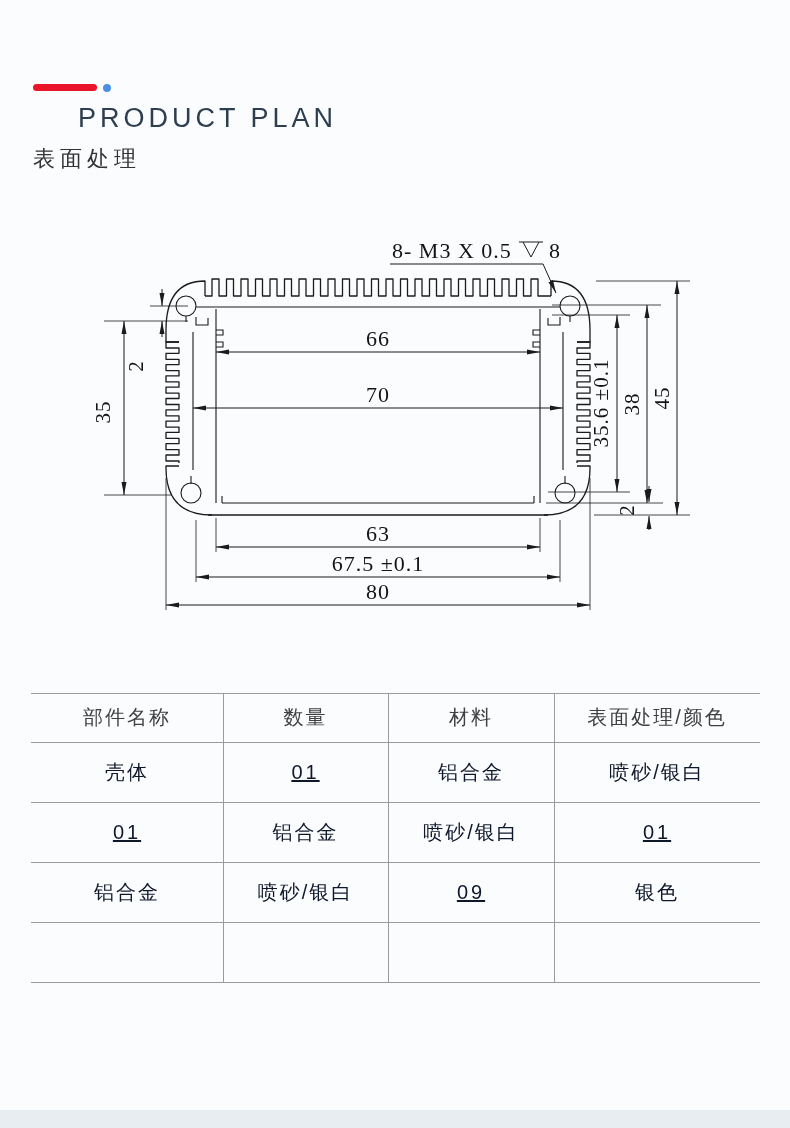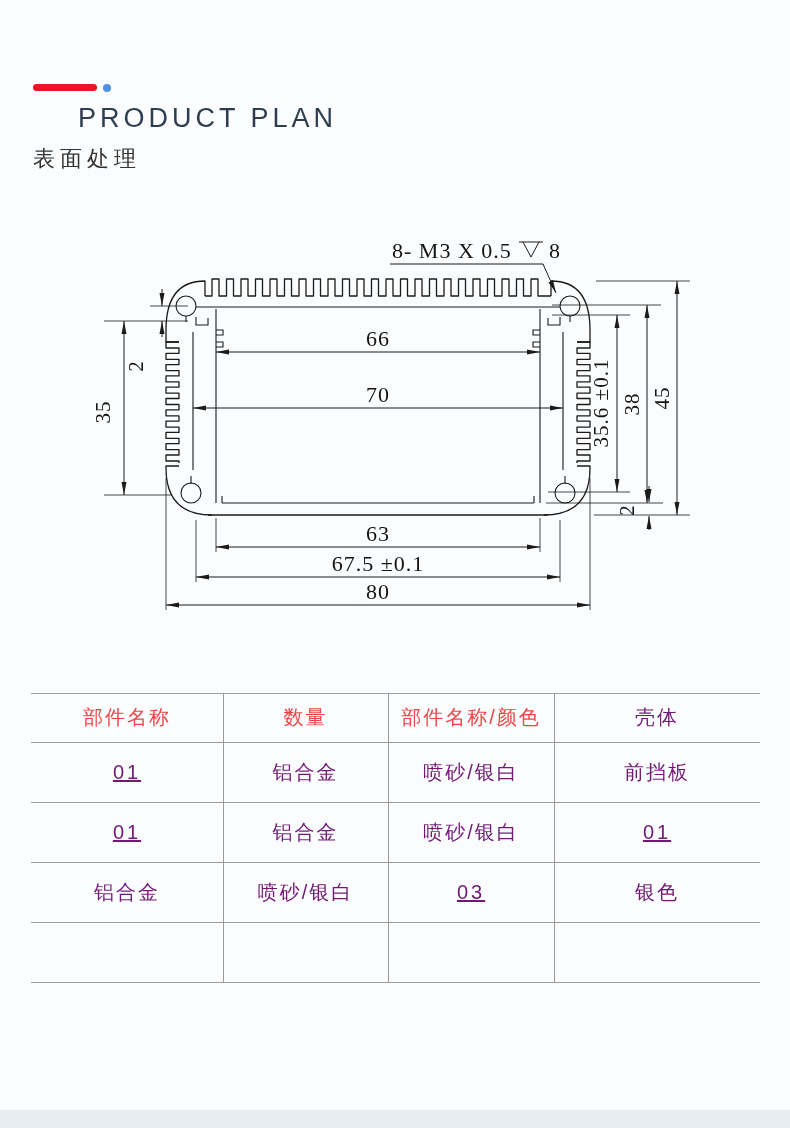--- a/index.html
+++ b/index.html
@@ -21,22 +21,22 @@
   .ext{stroke:#1b1b1b;stroke-width:0.8;fill:none;}
   .dimtext{font-family:"Liberation Serif", serif;font-size:22px;fill:#141414;letter-spacing:1px;}
   .dimtext.small{font-size:21px;}
   .ann{font-family:"Liberation Serif", serif;font-size:22px;fill:#141414;letter-spacing:1px;}
 
   
   .parts-table{left:31px;top:693px;width:729px;height:289px;
      display:grid;grid-template-columns:192px 165px 166px 206px;
      grid-template-rows:49px 60px 60px 60px 60px;}
   .cell{display:flex;align-items:center;justify-content:center;
-     font-size:20px;color:#701a75;letter-spacing:2px;}
-  .cell.head{color:#ef4444;}
+     font-size:20px;color:#0f172a;letter-spacing:2px;}
+  .cell.head{color:#404040;}
   .cell.num{letter-spacing:3px;text-decoration:underline;}
   .tline{position:absolute;background:#9b9b9b;}
   .hline{left:0;width:729px;height:1px;}
   .vline{top:0;width:1px;height:289px;}
 
   .footer-strip{left:0;top:1110px;width:790px;height:18px;}
 </style>
 </head>
 <body>
 
@@ -141,37 +141,37 @@
     </g>
     <text class="ann" x="549" y="258">8</text>
     <line class="dim" x1="390" y1="264" x2="543" y2="264"></line>
     <line class="dim" x1="543" y1="264" x2="556" y2="293" marker-end="url(#arr)"></line>
   </g>
 </svg>
 
 <div class="abs parts-table">
   <div class="cell head">部件名称</div>
   <div class="cell head">数量</div>
-  <div class="cell head">部件名称/颜色</div>
+  <div class="cell head">材料</div>
+  <div class="cell head">表面处理/颜色</div>
 
   <div class="cell">壳体</div>
-  <div class="cell num">01</div>
-  <div class="cell">铝合金</div>
-  <div class="cell">喷砂/银白</div>
-
-  <div class="cell">前挡板</div>
   <div class="cell num">01</div>
   <div class="cell">铝合金</div>
   <div class="cell">喷砂/银白</div>
 
   <div class="cell num">01</div>
   <div class="cell">铝合金</div>
   <div class="cell">喷砂/银白</div>
 
-  <div class="cell num">03</div>
+  <div class="cell num">01</div>
+  <div class="cell">铝合金</div>
+  <div class="cell">喷砂/银白</div>
+
+  <div class="cell num">09</div>
   <div class="cell">银色</div>
 
   <div class="tline hline" style="top:0"></div>
   <div class="tline hline" style="top:49px"></div>
   <div class="tline hline" style="top:109px"></div>
   <div class="tline hline" style="top:169px"></div>
   <div class="tline hline" style="top:229px"></div>
   <div class="tline hline" style="top:289px"></div>
   <div class="tline vline" style="left:192px"></div>
   <div class="tline vline" style="left:357px"></div>

